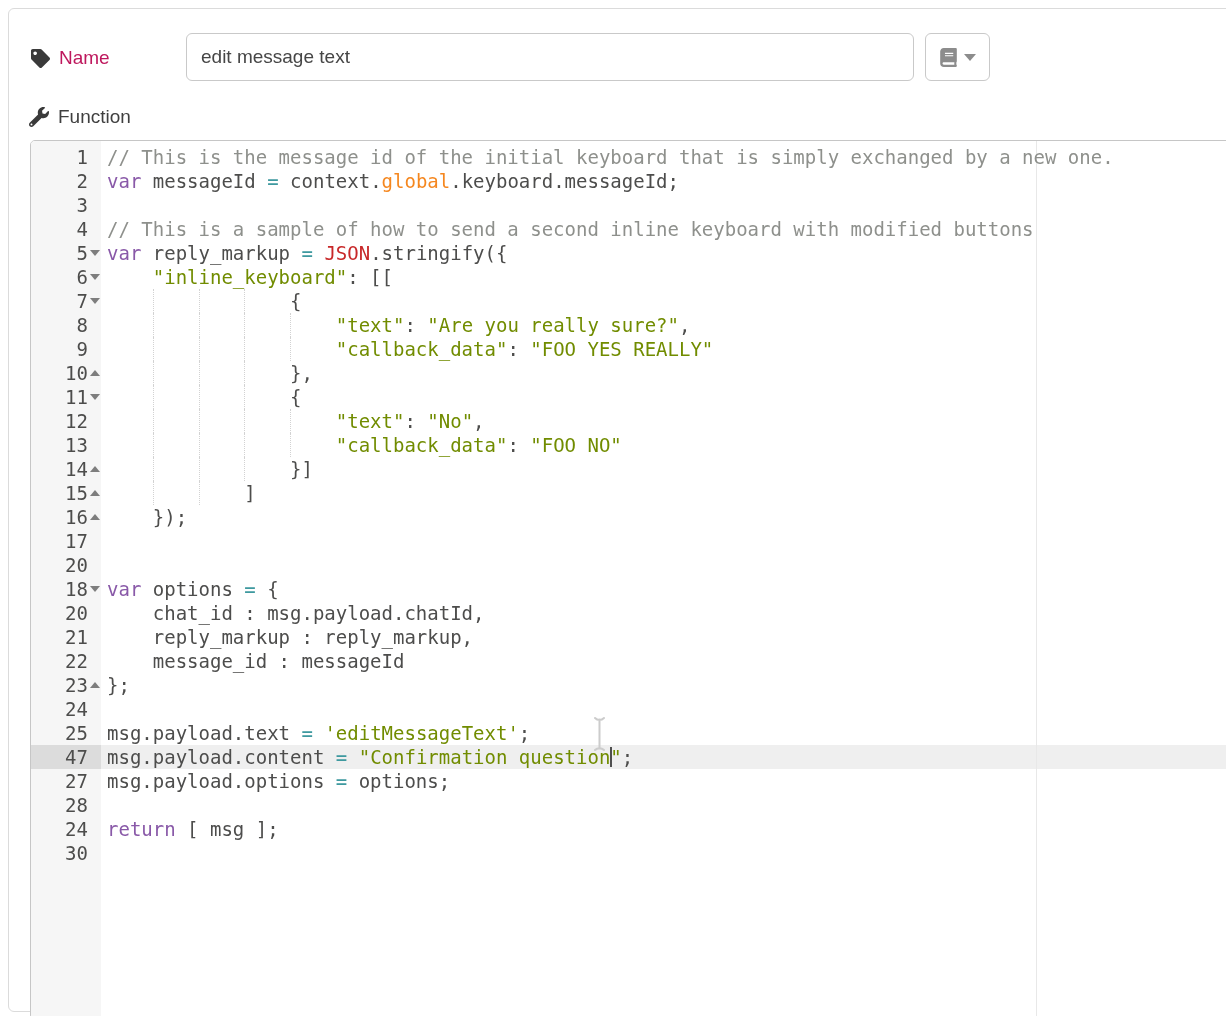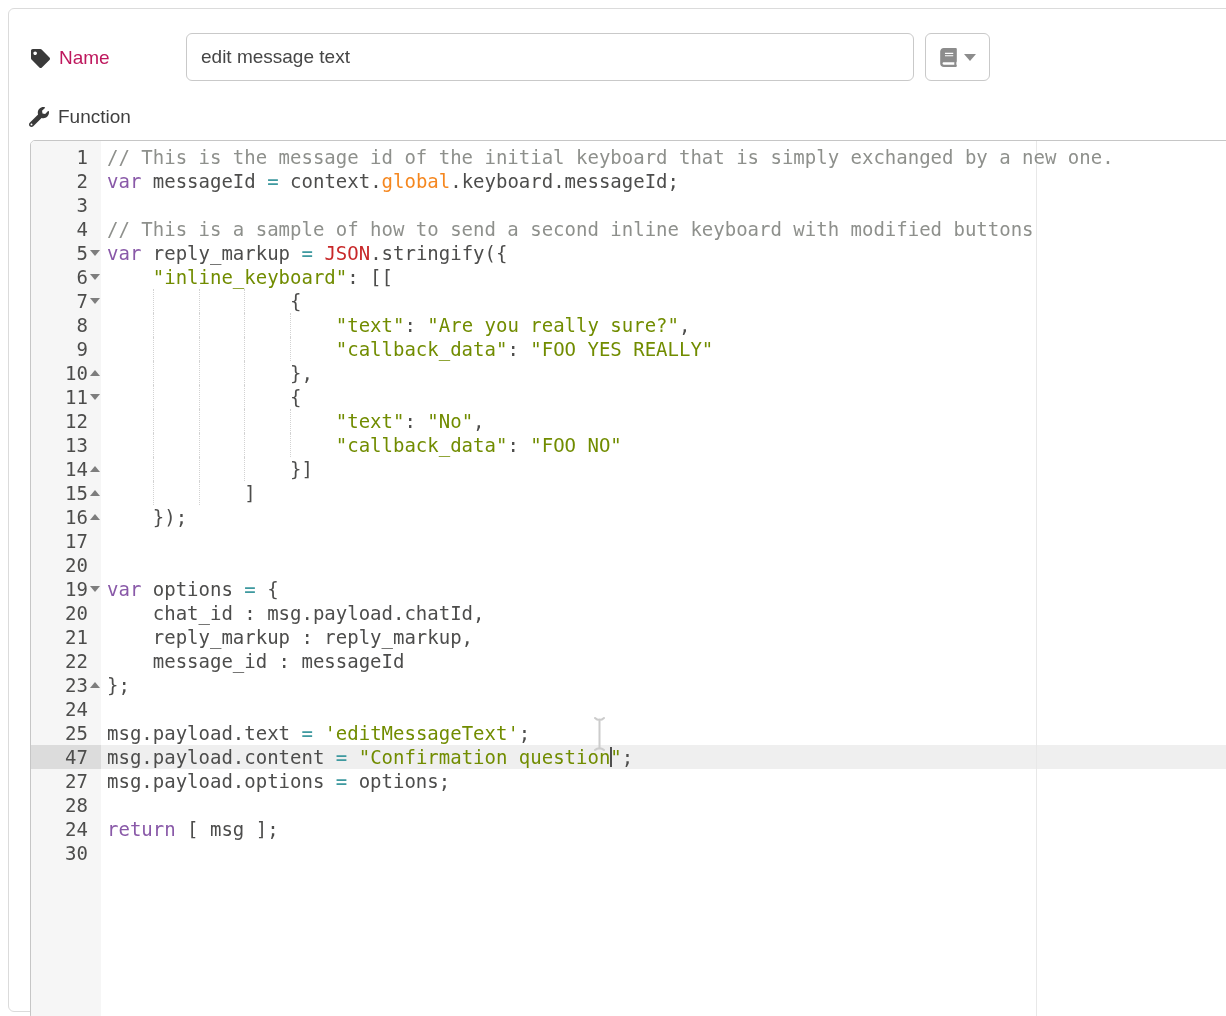--- a/index.html
+++ b/index.html
@@ -144,21 +144,21 @@
         <div class="gutter-cell"><span>9</span></div>
         <div class="gutter-cell"><span>10</span><span class="fold close"></span></div>
         <div class="gutter-cell"><span>11</span><span class="fold open"></span></div>
         <div class="gutter-cell"><span>12</span></div>
         <div class="gutter-cell"><span>13</span></div>
         <div class="gutter-cell"><span>14</span><span class="fold close"></span></div>
         <div class="gutter-cell"><span>15</span><span class="fold close"></span></div>
         <div class="gutter-cell"><span>16</span><span class="fold close"></span></div>
         <div class="gutter-cell"><span>17</span></div>
         <div class="gutter-cell"><span>20</span></div>
-        <div class="gutter-cell"><span>19</span><span class="fold open"></span></div>
+        <div class="gutter-cell"><span>18</span><span class="fold open"></span></div>
         <div class="gutter-cell"><span>20</span></div>
         <div class="gutter-cell"><span>21</span></div>
         <div class="gutter-cell"><span>22</span></div>
         <div class="gutter-cell"><span>23</span><span class="fold close"></span></div>
         <div class="gutter-cell"><span>24</span></div>
         <div class="gutter-cell"><span>25</span></div>
         <div class="gutter-cell active"><span>47</span></div>
         <div class="gutter-cell"><span>27</span></div>
         <div class="gutter-cell"><span>28</span></div>
         <div class="gutter-cell"><span>24</span></div>

